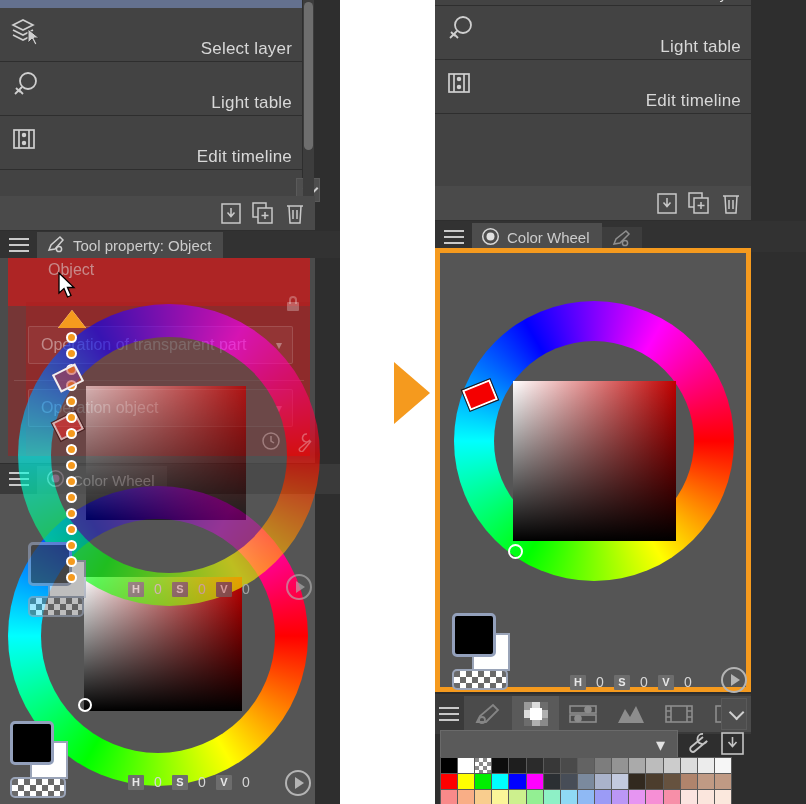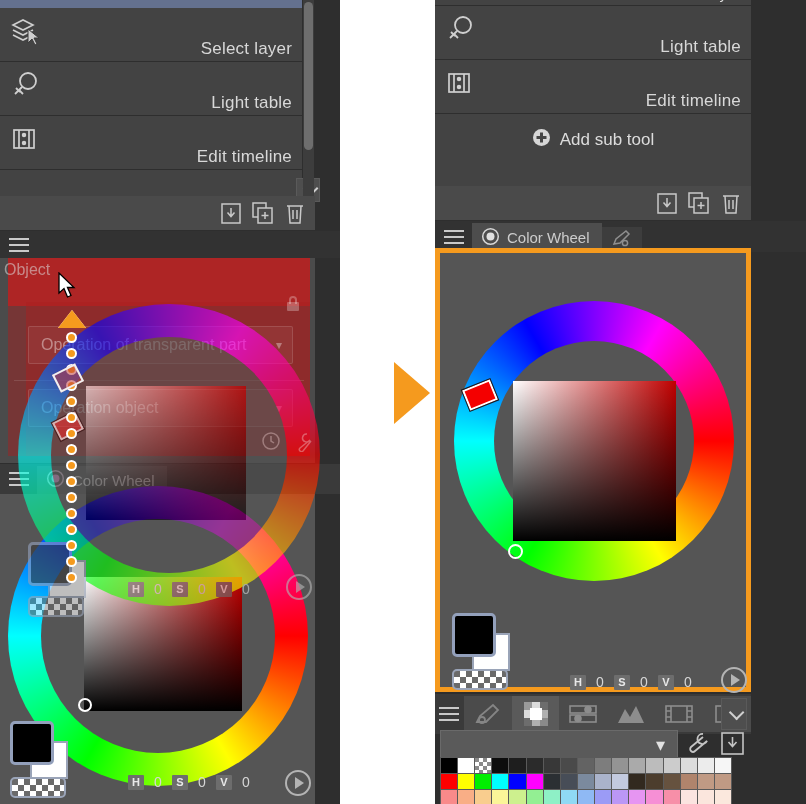--- a/index.html
+++ b/index.html
@@ -80,21 +80,21 @@
 
   
   .ghost{position:absolute;pointer-events:none;}
   .ghost-tint{position:absolute;background:rgba(197,29,29,.82);}
   .ghost-tint2{position:absolute;background:rgba(170,30,30,.46);}
   .g-field{position:absolute;border:1px solid rgba(255,255,255,.13);
            border-radius:2px;background:rgba(255,255,255,.05);
            color:rgba(255,255,255,.42);font-size:16px;
            display:flex;align-items:center;padding-left:12px;box-sizing:border-box;}
   .g-field .cv{position:absolute;right:10px;color:rgba(255,255,255,.35);font-size:12px;}
-  .g-lbl{position:absolute;color:rgba(220,220,220,.55);font-size:16px;}
+  .g-lbl{position:absolute;color:rgba(220,220,220,.55);font-size:16px;margin-left:44px;}
   .g-rule{position:absolute;height:1px;background:rgba(255,255,255,.12);}
   .lock{position:absolute;width:16px;height:15px;}
   .lock i{position:absolute;left:2px;top:6px;width:12px;height:9px;
           background:rgba(255,255,255,.28);border-radius:1px;}
   .lock u{position:absolute;left:4px;top:0;width:8px;height:8px;
           border:2px solid rgba(255,255,255,.28);border-bottom:none;
           border-radius:4px 4px 0 0;box-sizing:border-box;}
 
   
   .dropline{position:absolute;width:11px;}
@@ -206,20 +206,29 @@
             <path d="M5 4 L6 21 H16 L17 4"></path>
             <path d="M9 8 V17 M13 8 V17"></path>
           </svg>
       </span>
     </div>
 
     <div class="tabstrip" style="left:0;top:231px;width:340px;height:27px;">
       <span class="hamb">
           <i></i>
         </span>
+      <div class="tab">
+        <span>
+          <svg viewBox="0 0 20 18" width="20" height="18" fill="none" stroke="#cfcfcf" stroke-width="1.5">
+            <path d="M3 15 L5 10 L14 2 L17 5 L9 14 Z"></path>
+              <circle cx="13" cy="14" r="2.6"></circle>
+          </svg>
+        </span>
+        <span>Tool property: Object</span>
+      </div>
     </div>
 
     <div style="position:absolute;left:0;top:258px;width:315px;height:205px;background:#4b4b4b;"></div>
 
     <div class="tabstrip" style="left:0;top:464px;width:340px;height:30px;background:#3a3a3a;">
       <span class="hamb">
           <i></i>
         </span>
       <div class="tab" style="height:28px;background:#4d4d4d;">
         <span>
@@ -369,29 +378,20 @@
         <span class="st-ico">
           <svg viewBox="0 0 34 34" width="34" height="34" fill="none" stroke="#cfcfcf" stroke-width="1.7">
             <rect x="6" y="8" width="20" height="18"></rect>
               <path d="M11 8 L11 26"></path>
               <path d="M21 8 L21 26"></path>
             <circle cx="16" cy="13" r="1.4" fill="#cfcfcf"></circle>
               <circle cx="16" cy="21" r="1.4" fill="#cfcfcf"></circle>
           </svg>
         </span>
         <span class="st-lbl">Edit timeline</span>
-      </div>
-      <div class="addsub">
-        <span>
-          <svg width="19" height="19" viewBox="0 0 19 19">
-              <circle cx="9.5" cy="9.5" r="8.5" fill="#d6d6d6"></circle>
-              <path d="M9.5 4.5 V14.5 M4.5 9.5 H14.5" stroke="#444" stroke-width="3"></path>
-            </svg>
-        </span>
-        <span>Add sub tool</span>
       </div>
     </div>
 
     <div class="btnbar" style="left:0;top:186px;width:316px;height:34px;">
       <span class="bb-ico">
         <svg viewBox="0 0 22 23" fill="none" stroke="#c9c9c9" stroke-width="1.5">
             <rect x="2" y="2" width="18" height="19"></rect>
             <path d="M11 6 L11 14 M7.5 10.5 L11 14.5 L14.5 10.5"></path>
           </svg>
       </span>

